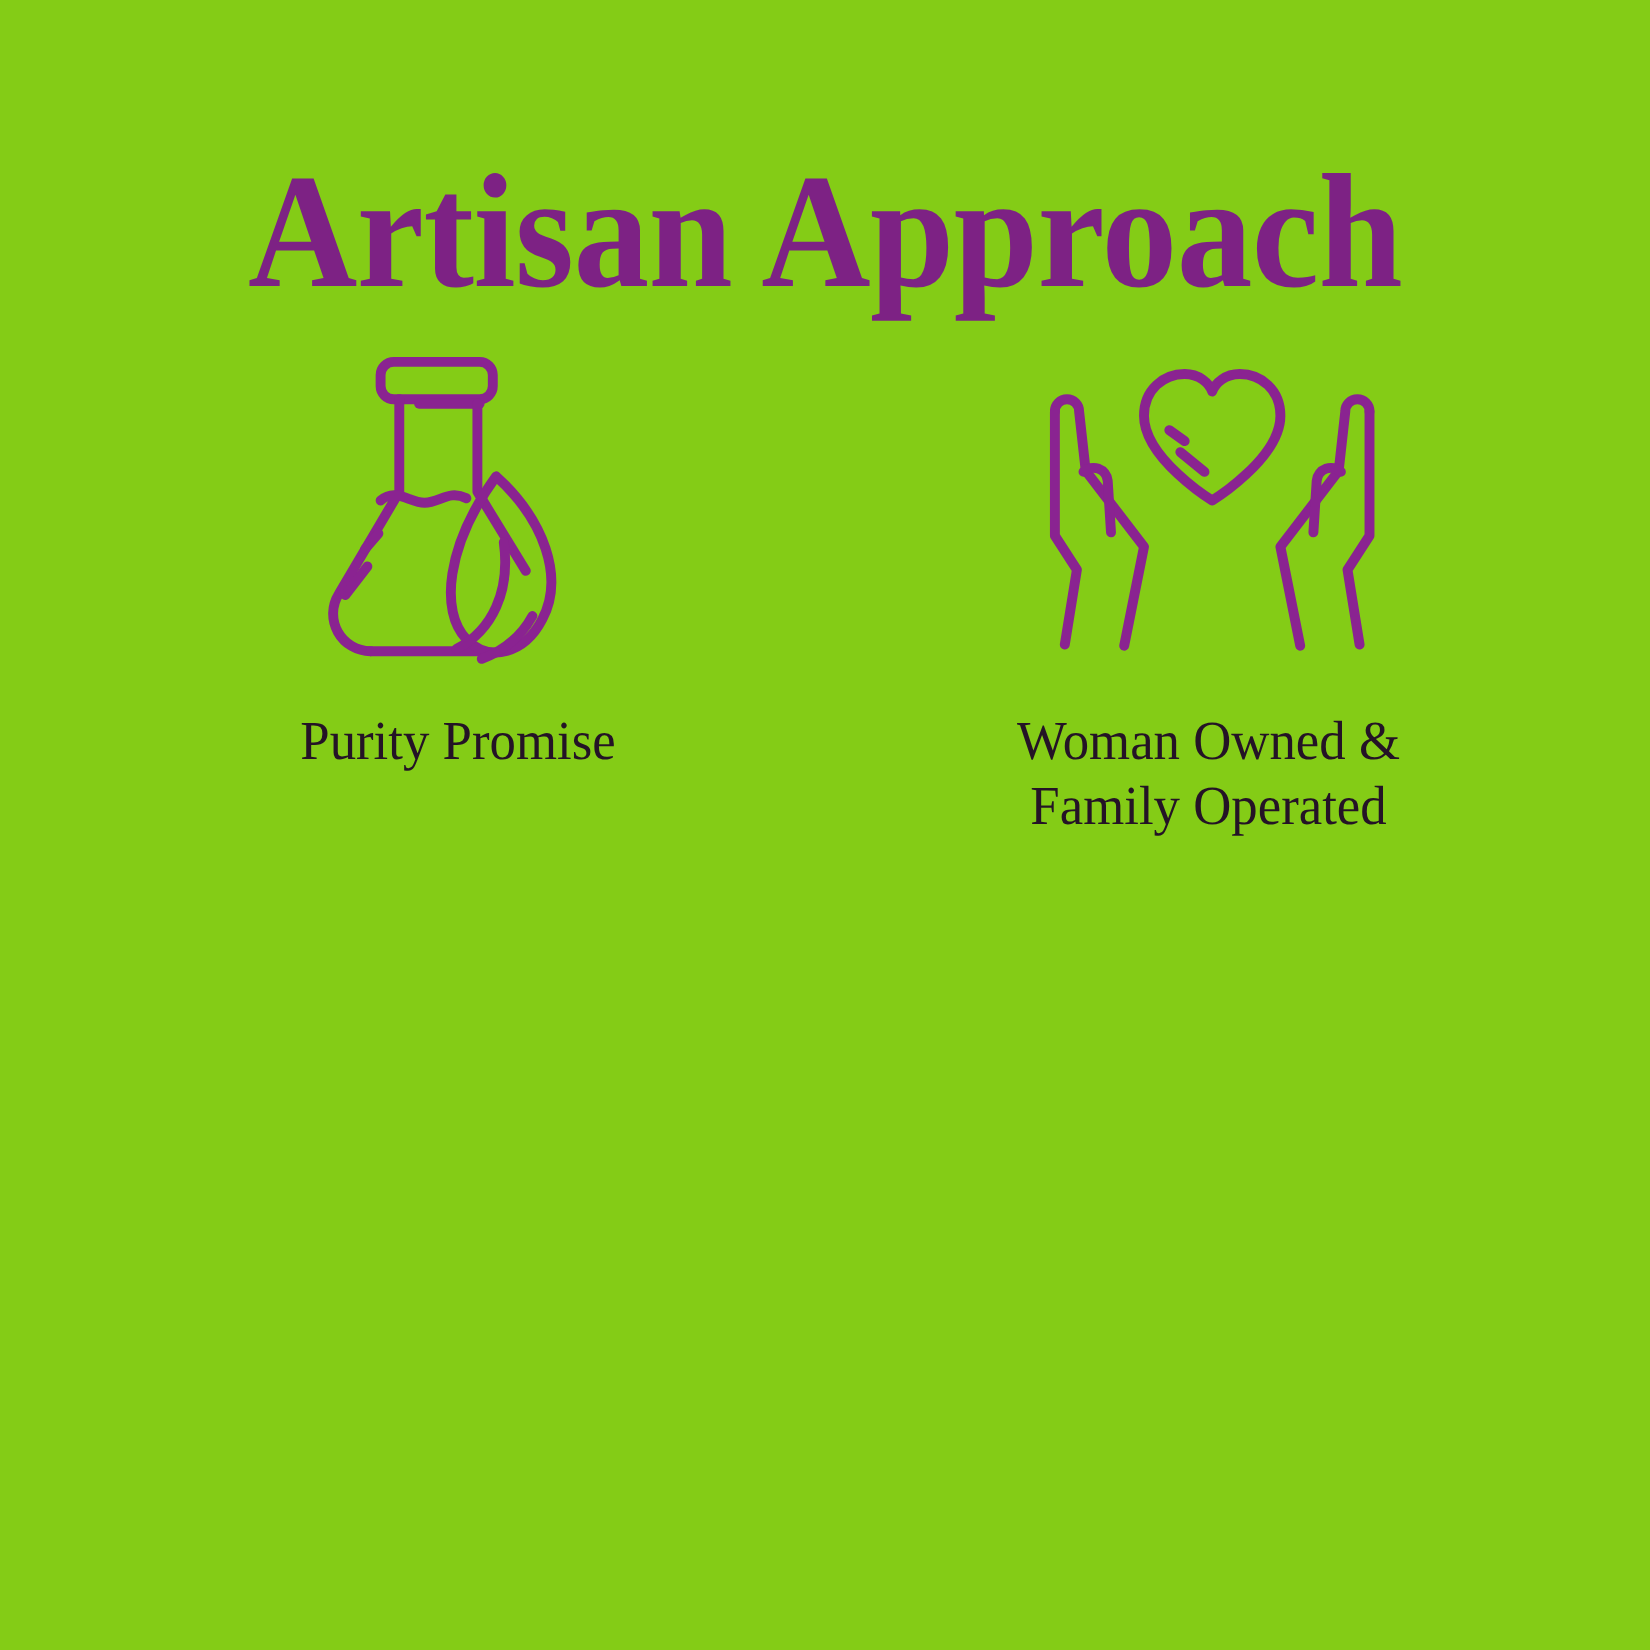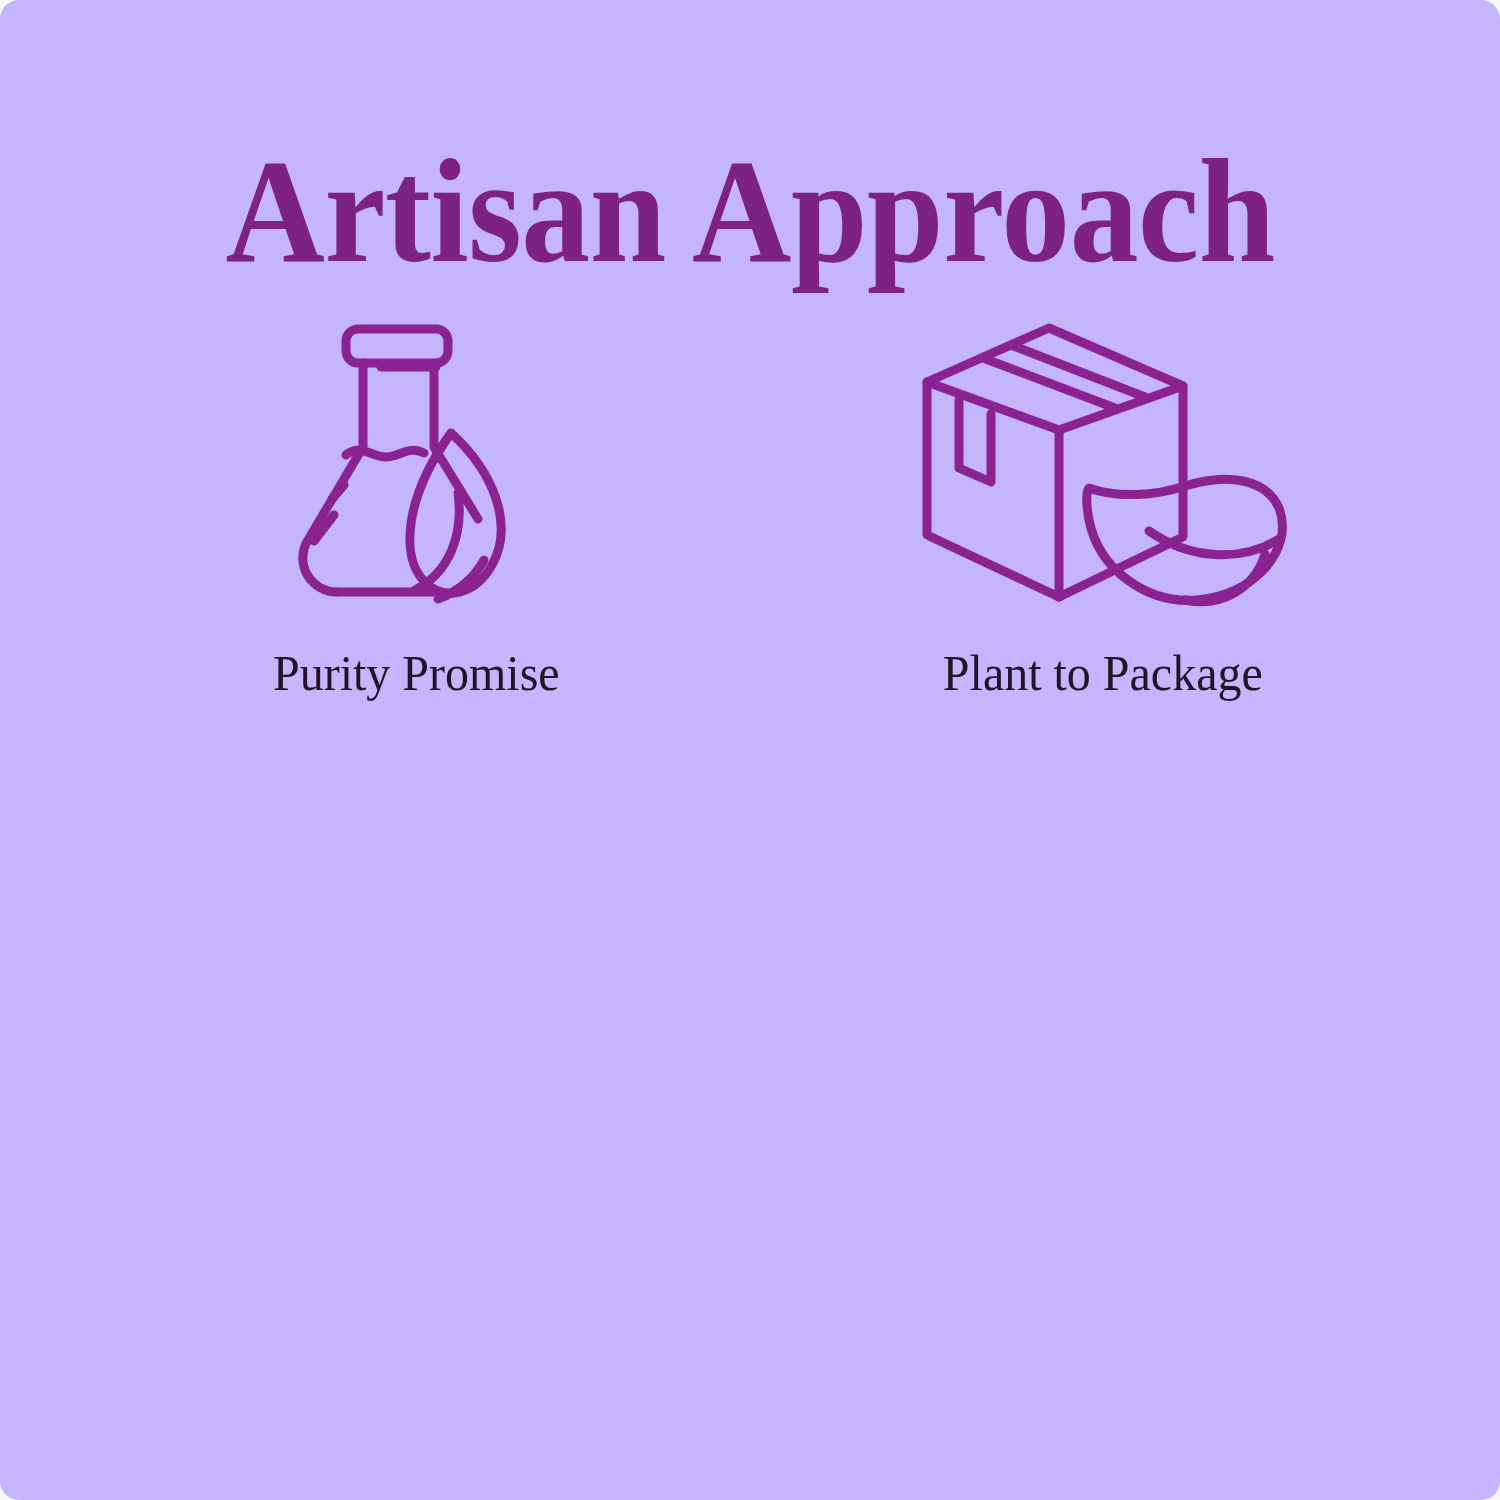--- a/index.html
+++ b/index.html
@@ -10,25 +10,24 @@
 
   body {
     background:#F9F8F8;
     font-family:"Liberation Serif", serif;
     overflow:hidden;
   }
 
   .page {
     position:relative;
     width:1500px; height:1500px;
-    background:#c4b5fd;
+    background:#84cc16;
     display:flex;
     flex-direction:column;
     align-items:center;
-    border-radius:19px;
   }
 
   
   .title-wrap {
     width:100%;
     display:flex;
     justify-content:center;
     align-items:flex-end;
     height:300px;
     padding-bottom:18px;
@@ -137,48 +136,46 @@
           <path class="stroke" d="M163 118 c44 40 62 92 42 130 c-16 31 -48 40 -69 18 c-24 -25 -19 -84 27 -148 z" style="stroke: rgb(138, 35, 145);"></path>
 
           <path class="stroke" d="M170 178 c6 44 -10 80 -43 97" style="stroke: rgb(138, 35, 145);"></path>
 
           <path class="stroke" d="M196 245 c-12 22 -30 33 -46 39" style="stroke: rgb(138, 35, 145);"></path>
         </svg>
       </div>
       <div class="label" style="color: rgb(36, 19, 38);">Purity Promise</div>
     </div>
 
+    <div class="feature feature-woman">
+      <div class="icon-box">
+        <svg width="330" height="262" viewBox="0 0 330 262" aria-hidden="true">
+
+          <path class="stroke" d="M165 128
+                   C165 128 103 90 103 51
+                   C103 27 121 13 140 13
+                   C153 13 162 21 165 29
+                   C168 21 177 13 190 13
+                   C209 13 227 27 227 51
+                   C227 90 165 128 165 128 Z" transform="translate(0,-2) scale(1.0)" style="stroke: rgb(138, 35, 145);"></path>
+
+          <path class="stroke" d="M126 62 l14 10" style="stroke: rgb(138, 35, 145);"></path>
+          <path class="stroke" d="M136 82 l22 18" style="stroke: rgb(138, 35, 145);"></path>
+
+          <path class="stroke" d="M22 45 a11 11 0 0 1 22 0 l6 54 l53 69 l-18 90" style="stroke: rgb(138, 35, 145);"></path>
+
+          <path class="stroke" d="M22 45 l0 113 l20 31 l-11 68" style="stroke: rgb(138, 35, 145);"></path>
+
+          <path class="stroke" d="M48 100 a13 13 0 0 1 22 8 l3 47" style="stroke: rgb(138, 35, 145);"></path>
+
+          <path class="stroke" d="M308 45 a11 11 0 0 0 -22 0 l-6 54 l-53 69 l18 90" style="stroke: rgb(138, 35, 145);"></path>
+          <path class="stroke" d="M308 45 l0 113 l-20 31 l11 68" style="stroke: rgb(138, 35, 145);"></path>
+          <path class="stroke" d="M282 100 a13 13 0 0 0 -22 8 l-3 47" style="stroke: rgb(138, 35, 145);"></path>
+        </svg>
+      </div>
+      <div class="label" style="color: rgb(36, 19, 38);">Woman Owned &amp;
+Family Operated</div>
+    </div>
 
 
-    <div class="feature feature-package">
-      <div class="icon-box">
-        <svg width="410" height="285" viewBox="0 0 410 285" aria-hidden="true">
-
-          <path class="stroke" d="M20 64 v153 l132 62" style="stroke: rgb(138, 35, 145);"></path>
-
-          <path class="stroke" d="M152 112 v167" style="stroke: rgb(138, 35, 145);"></path>
-
-          <path class="stroke" d="M152 279 l124 -60 v-151" style="stroke: rgb(138, 35, 145);"></path>
-
-          <path class="stroke" d="M20 64 L142 10 L276 68 L152 112 Z" style="stroke: rgb(138, 35, 145);"></path>
-
-          <path class="stroke" d="M76 40 L208 90" style="stroke: rgb(138, 35, 145);"></path>
-          <path class="stroke" d="M104 27 L238 79" style="stroke: rgb(138, 35, 145);"></path>
-
-          <path class="stroke" d="M52 82 v68 l32 14 v-68" style="stroke: rgb(138, 35, 145);"></path>
-
-          <path class="stroke" d="M182 170
-                   c28 10 66 8 96 -2
-                   c44 -14 82 -6 94 22
-                   c16 42 -26 88 -82 92
-                   c-50 4 -98 -30 -108 -80
-                   c-3 -16 -3 -28 0 -32 Z" style="stroke: rgb(138, 35, 145);"></path>
-
-          <path class="stroke" d="M242 213 c40 28 92 32 130 8" style="stroke: rgb(138, 35, 145);"></path>
-
-          <path class="stroke" d="M358 236 c-10 34 -44 54 -80 46" style="stroke: rgb(138, 35, 145);"></path>
-        </svg>
-      </div>
-      <div class="label" style="color: rgb(36, 19, 38);">Plant to Package</div>
-    </div>
 
   </div>
 </div>
 
 </body></html>

